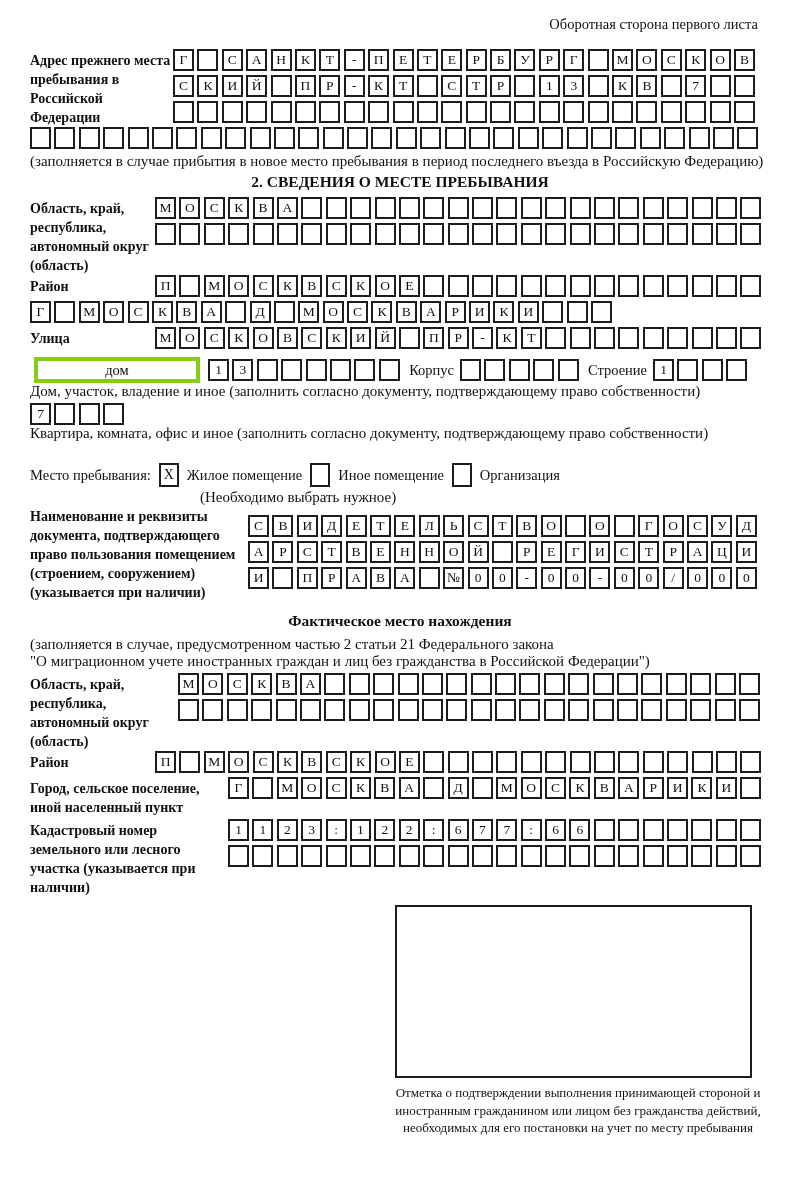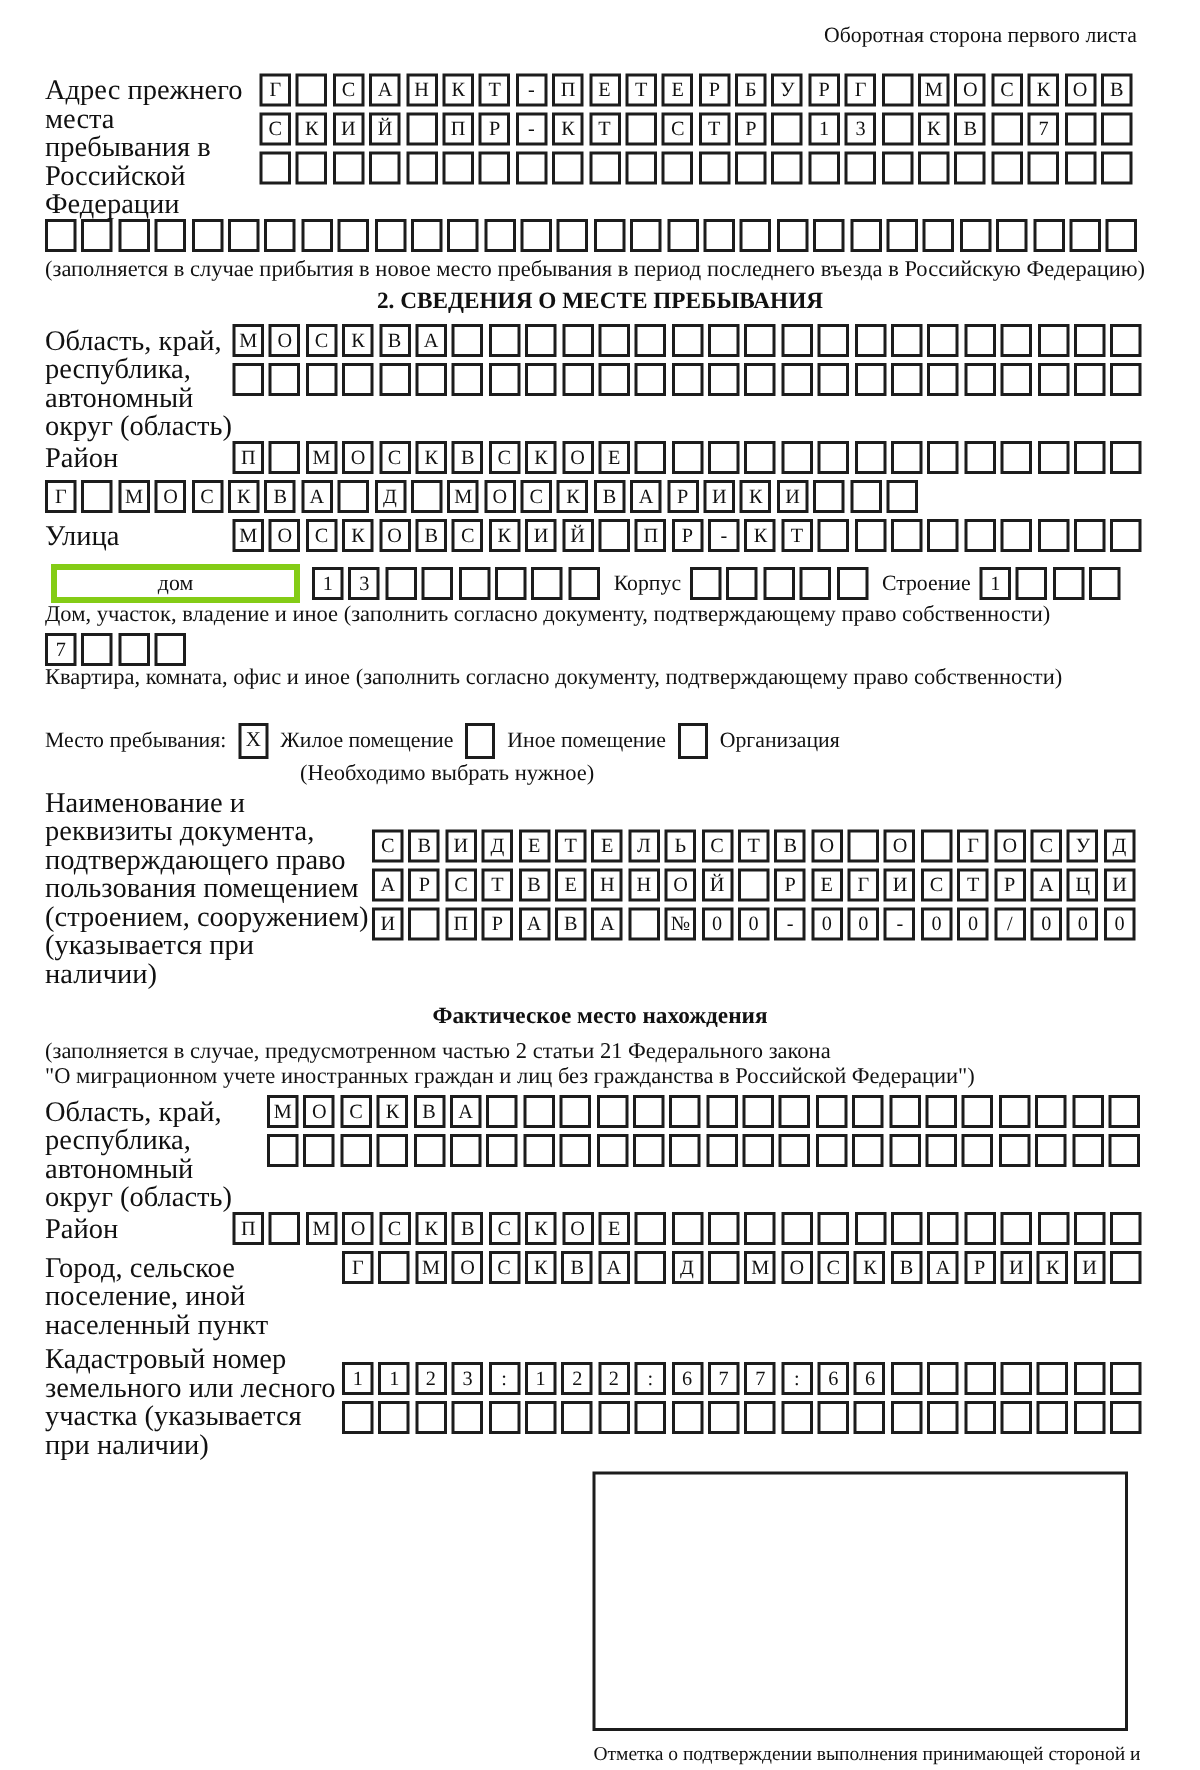--- a/index.html
+++ b/index.html
@@ -7,21 +7,21 @@
     width:800px; height:1180px;
     font-family:"Liberation Serif","DejaVu Serif",serif;
     color:#111;
     overflow:hidden;
   }
   .page { padding:0 30px; }
 
   .hdr-note { margin-top:16px; text-align:right; padding-right:12px; font-size:14.5px; }
 
   .row-flex { display:flex; align-items:flex-start; }
-  .lbl { font-size:19px; line-height:19px; flex:none; padding-top:2px; }
+  .lbl { font-size:14px; line-height:19px; flex:none; padding-top:2px;font-weight:bold; }
   .w143{width:143px} .w125{width:125px} .w148{width:148px} .w218{width:218px} .w198{width:198px}
 
   .cell-row { display:flex; margin-bottom:4px; }
   .cell {
     width:21px; height:22px; flex:none; box-sizing:border-box;
     border:2px solid #1c1c1c; margin-right:3.4px;
     display:flex; align-items:center; justify-content:center;
     font-size:13.5px;
   }
 
@@ -48,21 +48,21 @@
     font-size:14px; margin:0 8px;
   }
   .stay-lbl { font-size:14.5px; flex:none; }
   .necessity { width:330px; margin-left:170px; margin-top:2px; }
 
   .doc-block { margin-top:0;align-items:center; }
 
   .fact-title { margin-top:10px; }
   .fact-cap { margin-top:1px; }
 
-  .cadastre { margin-top:2px;align-items:center; }
+  .cadastre { margin-top:2px; }
 
   .stamp-box {
     width:357px; height:173px; box-sizing:border-box;
     border:2px solid #1c1c1c; margin-left:365px; margin-top:8px;
   }
   .stamp-caption {
     width:372px; margin-left:362px; margin-top:6px;
     text-align:center; font-size:13px; line-height:17.5px;
   }
   .mb2 { margin-bottom:2px; }

